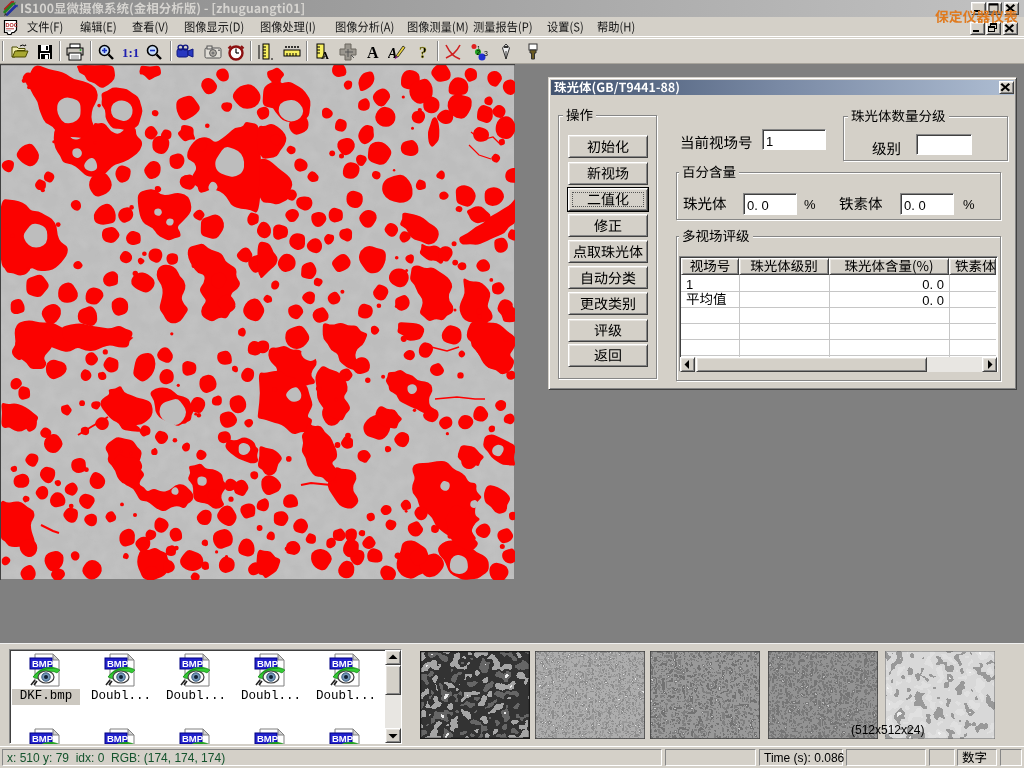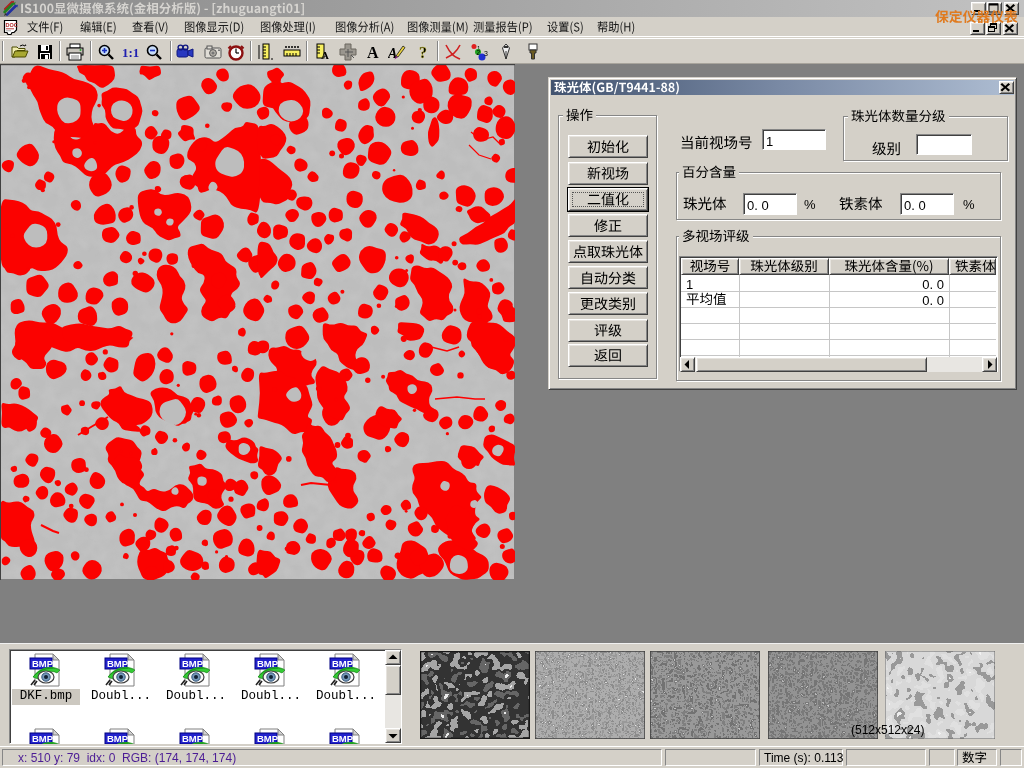--- a/index.html
+++ b/index.html
@@ -942,24 +942,24 @@
           <feFuncG type="discrete" tableValues="0.95 0.88 0.85 0.6 0.93"></feFuncG>
           <feFuncB type="discrete" tableValues="0.95 0.88 0.85 0.6 0.93"></feFuncB>
         </feComponentTransfer>
       </filter>
     </defs>
 <rect width="110" height="88" filter="url(#t5)"></rect>
 <rect width="110" height="88" fill="none" stroke="#666" stroke-width="1"></rect>
   </svg>
 <div class="abs" style="left:0;top:746px;width:1024px;height:22px;background:#d4d0c8;border-top:1px solid #fff"></div>
 <div class="abs sunk2" style="left:2px;top:749px;width:660px;height:17px"></div>
-<div class="abs" style="left:18px;top:751px;font:12px 'Liberation Sans';color:#4c1d95">x: 510 y: 79&nbsp; idx: 0&nbsp; RGB: (174, 174, 174)</div>
+<div class="abs" style="left:7px;top:751px;font:12px 'Liberation Sans';color:#14532d">x: 510 y: 79&nbsp; idx: 0&nbsp; RGB: (174, 174, 174)</div>
 <div class="abs sunk2" style="left:665px;top:749px;width:91px;height:17px"></div>
 <div class="abs sunk2" style="left:759px;top:749px;width:84px;height:17px"></div>
-<div class="abs" style="left:764px;top:751px;font:12px 'Liberation Sans'">Time (s): 0.113</div>
+<div class="abs" style="left:764px;top:751px;font:12px 'Liberation Sans'">Time (s): 0.086</div>
 <div class="abs sunk2" style="left:846px;top:749px;width:80px;height:17px"></div>
 <div class="abs" style="left:851px;top:723px;font:12px 'Liberation Sans'">(512x512x24)</div>
 <div class="abs sunk2" style="left:929px;top:749px;width:26px;height:17px"></div>
 <div class="abs sunk2" style="left:957px;top:749px;width:40px;height:17px"></div>
 <div class="abs sunk2" style="left:1000px;top:749px;width:22px;height:17px"></div>
 <svg class="abs" style="left:0;top:0;z-index:100;pointer-events:none" width="1024" height="768">
     <path transform="translate(20,13) scale(0.0125,-0.0125)" fill="#d6d4d0" d="M91 0H239V741H91ZM642.0 -14C813.0 -14 914.0 89 914.0 210C914.0 317 855.0 375 765.0 412L668.0 451C605.0 477 553.0 496 553.0 549C553.0 598 593.0 627 658.0 627C720.0 627 769.0 604 816.0 566L891.0 658C831.0 719 745.0 754 658.0 754C509.0 754 402.0 660 402.0 540C402.0 432 478.0 372 553.0 342L651.0 299C717.0 271 763.0 254 763.0 199C763.0 147 722.0 114 645.0 114C580.0 114 509.0 147 457.0 196L372.0 94C444.0 24 543.0 -14 642.0 -14ZM1036.0 0H1481.0V120H1342.0V741H1233.0C1186.0 711 1136.0 692 1061.0 679V587H1196.0V120H1036.0ZM1839.0 -14C1990.0 -14 2090.0 118 2090.0 374C2090.0 628 1990.0 754 1839.0 754C1688.0 754 1588.0 629 1588.0 374C1588.0 118 1688.0 -14 1839.0 -14ZM1839.0 101C1775.0 101 1727.0 165 1727.0 374C1727.0 580 1775.0 641 1839.0 641C1903.0 641 1950.0 580 1950.0 374C1950.0 165 1903.0 101 1839.0 101ZM2429.0 -14C2580.0 -14 2680.0 118 2680.0 374C2680.0 628 2580.0 754 2429.0 754C2278.0 754 2178.0 629 2178.0 374C2178.0 118 2278.0 -14 2429.0 -14ZM2429.0 101C2365.0 101 2317.0 165 2317.0 374C2317.0 580 2365.0 641 2429.0 641C2493.0 641 2540.0 580 2540.0 374C2540.0 165 2493.0 101 2429.0 101ZM3001.0 558H3442.0V490H3001.0ZM3001.0 712H3442.0V645H3001.0ZM2883.0 804V397H3565.0V804ZM3527.0 349C3501.0 287 3451.0 204 3412.0 153L3504.0 111C3543.0 161 3590.0 235 3629.0 305ZM2828.0 303C2861.0 241 2903.0 156 2921.0 106L3018.0 152C2998.0 201 2954.0 282 2920.0 342ZM3280.0 366V70H3164.0V366H3050.0V70H2754.0V-45H3694.0V70H3393.0V366ZM3909.0 850C3875.0 788 3805.0 708 3742.0 659C3761.0 637 3789.0 592 3802.0 567C3879.0 628 3962.0 723 4016.0 810ZM4048.0 324V210C4048.0 144 4041.0 61 3983.0 -3C4002.0 -17 4043.0 -60 4057.0 -82C4132.0 -2 4149.0 119 4149.0 208V234H4227.0V161C4227.0 121 4210.0 101 4195.0 91C4210.0 69 4229.0 21 4235.0 -5C4251.0 15 4277.0 38 4411.0 121C4403.0 141 4392.0 179 4387.0 206L4320.0 168V324ZM4480.0 551H4556.0C4547.0 463 4534.0 383 4513.0 311C4494.0 377 4481.0 448 4471.0 522ZM4011.0 461V360H4347.0V391C4362.0 372 4376.0 351 4384.0 339L4408.0 376C4421.0 304 4437.0 236 4458.0 174C4418.0 100 4364.0 40 4291.0 -6C4311.0 -26 4345.0 -71 4356.0 -93C4418.0 -51 4468.0 0 4509.0 60C4541.0 1 4582.0 -48 4632.0 -85C4648.0 -55 4684.0 -11 4708.0 10C4649.0 46 4604.0 101 4569.0 168C4615.0 275 4642.0 402 4659.0 551H4693.0V652H4506.0C4519.0 710 4529.0 770 4537.0 831L4428.0 849C4412.0 702 4383.0 559 4328.0 461ZM3925.0 639C3879.0 540 3806.0 438 3735.0 371C3755.0 346 3788.0 287 3799.0 262C3818.0 281 3837.0 303 3856.0 327V-90H3965.0V484C3986.0 519 4004.0 553 4021.0 587V512H4352.0V765H4272.0V607H4228.0V850H4141.0V607H4098.0V765H4021.0V605ZM4861.0 850V667H4761.0V557H4861.0V385C4819.0 370 4781.0 357 4750.0 348L4781.0 230L4861.0 268V38C4861.0 25 4857.0 22 4845.0 22C4833.0 21 4799.0 21 4765.0 23C4779.0 -9 4793.0 -59 4795.0 -89C4859.0 -89 4901.0 -85 4931.0 -66C4961.0 -47 4971.0 -16 4971.0 38V320L5051.0 359L5031.0 447L4971.0 425V557H5050.0V667H4971.0V850ZM5490.0 724V677H5223.0V724ZM5060.0 443 5073.0 354C5185.0 358 5335.0 365 5490.0 374V339H5597.0V379L5683.0 384L5686.0 466L5597.0 462V724H5675.0V809H5051.0V724H5117.0V445ZM5490.0 611V565H5223.0V611ZM5490.0 498V458L5223.0 448V498ZM5334.0 320V298L5273.0 321L5260.0 318H5034.0V224H5211.0C5200.0 199 5186.0 175 5171.0 153L5084.0 207L5021.0 145C5050.0 127 5082.0 106 5114.0 84C5074.0 44 5028.0 12 4980.0 -9C5000.0 -28 5027.0 -68 5039.0 -92C5096.0 -63 5148.0 -24 5193.0 25C5218.0 6 5239.0 -11 5255.0 -26L5320.0 45C5302.0 61 5278.0 79 5251.0 99C5287.0 154 5315.0 217 5334.0 289V226H5354.0C5373.0 169 5398.0 118 5429.0 72C5383.0 37 5331.0 10 5276.0 -7C5296.0 -28 5320.0 -67 5330.0 -92C5388.0 -70 5442.0 -39 5490.0 0C5531.0 -40 5579.0 -72 5636.0 -94C5651.0 -65 5683.0 -23 5706.0 -1C5651.0 15 5603.0 39 5562.0 71C5614.0 133 5654.0 209 5678.0 301L5619.0 323L5603.0 320ZM5556.0 226C5540.0 194 5520.0 164 5497.0 137C5476.0 164 5458.0 194 5444.0 226ZM6219.0 690H6368.0C6355.0 671 6341.0 653 6327.0 638H6176.0C6191.0 655 6206.0 672 6219.0 690ZM5957.0 846C5909.0 704 5827.0 561 5740.0 470C5760.0 440 5793.0 375 5804.0 345C5824.0 366 5843.0 390 5862.0 415V-88H5976.0V597L5978.0 601C6002.0 584 6037.0 548 6053.0 524L6081.0 546V404H6205.0C6159.0 371 6095.0 340 6007.0 314C6028.0 294 6057.0 262 6071.0 243C6152.0 267 6214.0 296 6261.0 328L6283.0 305C6222.0 254 6109.0 204 6018.0 179C6038.0 161 6067.0 127 6081.0 105C6159.0 133 6254.0 186 6322.0 240L6335.0 206C6259.0 136 6123.0 69 6004.0 35C6026.0 15 6057.0 -23 6073.0 -48C6166.0 -15 6269.0 42 6351.0 108C6351.0 72 6344.0 43 6334.0 30C6324.0 12 6311.0 9 6293.0 9C6277.0 9 6255.0 10 6230.0 13C6248.0 -17 6256.0 -61 6257.0 -89C6278.0 -90 6300.0 -91 6318.0 -90C6358.0 -89 6389.0 -79 6416.0 -46C6455.0 -4 6470.0 99 6443.0 202L6477.0 216C6508.0 112 6558.0 20 6631.0 -32C6648.0 -4 6682.0 36 6706.0 56C6640.0 96 6591.0 172 6563.0 256C6596.0 273 6628.0 290 6658.0 307L6579.0 381C6537.0 349 6471.0 310 6413.0 280C6393.0 319 6366.0 355 6330.0 386L6346.0 404H6634.0V638H6452.0C6478.0 669 6503.0 702 6523.0 733L6456.0 784L6434.0 778H6280.0L6308.0 827L6196.0 849C6155.0 769 6083.0 674 5978.0 602C6014.0 670 6046.0 741 6071.0 810ZM6187.0 552H6315.0C6311.0 533 6303.0 512 6289.0 490H6187.0ZM6412.0 552H6524.0V490H6396.0C6405.0 512 6409.0 533 6412.0 552ZM6966.0 216C6919.0 153 6838.0 84 6762.0 43C6792.0 25 6843.0 -14 6867.0 -37C6940.0 13 7029.0 96 7088.0 173ZM7343.0 158C7421.0 100 7519.0 17 7563.0 -37L7670.0 34C7619.0 90 7518.0 169 7441.0 221ZM7366.0 441C7384.0 423 7404.0 402 7423.0 381L7122.0 361C7251.0 427 7380.0 506 7499.0 599L7412.0 677C7368.0 639 7319.0 602 7270.0 568L7071.0 558C7130.0 600 7188.0 648 7239.0 698C7369.0 711 7492.0 729 7596.0 754L7510.0 853C7341.0 812 7062.0 787 6816.0 778C6828.0 751 6842.0 703 6845.0 673C6918.0 675 6995.0 679 7072.0 684C7020.0 636 6968.0 598 6947.0 585C6917.0 564 6894.0 550 6871.0 547C6883.0 517 6899.0 466 6904.0 444C6927.0 453 6960.0 458 7117.0 469C7052.0 430 6997.0 401 6967.0 388C6904.0 356 6865.0 339 6826.0 333C6838.0 303 6855.0 248 6860.0 227C6893.0 240 6938.0 247 7168.0 266V44C7168.0 33 7163.0 30 7146.0 29C7129.0 29 7068.0 29 7016.0 31C7034.0 0 7054.0 -51 7060.0 -86C7134.0 -86 7190.0 -85 7234.0 -67C7278.0 -48 7290.0 -17 7290.0 41V275L7497.0 292C7522.0 259 7544.0 228 7559.0 202L7653.0 260C7613.0 324 7531.0 418 7456.0 488ZM8405.0 345V62C8405.0 -39 8426.0 -73 8516.0 -73C8532.0 -73 8568.0 -73 8585.0 -73C8662.0 -73 8688.0 -28 8697.0 130C8667.0 138 8619.0 157 8596.0 178C8593.0 50 8589.0 28 8573.0 28C8566.0 28 8545.0 28 8539.0 28C8525.0 28 8523.0 31 8523.0 63V345ZM8216.0 344C8210.0 174 8197.0 68 8044.0 4C8070.0 -18 8103.0 -65 8117.0 -95C8300.0 -11 8326.0 133 8334.0 344ZM7758.0 68 7786.0 -50C7883.0 -13 8006.0 35 8119.0 82L8097.0 184C7972.0 139 7843.0 93 7758.0 68ZM8304.0 826C8318.0 793 8334.0 751 8344.0 719H8121.0V612H8278.0C8237.0 557 8188.0 495 8170.0 477C8147.0 457 8118.0 448 8096.0 443C8107.0 418 8127.0 357 8132.0 328C8165.0 343 8215.0 350 8556.0 386C8570.0 359 8582.0 335 8590.0 314L8691.0 367C8664.0 430 8600.0 524 8547.0 594L8455.0 548C8471.0 527 8487.0 503 8502.0 478L8305.0 461C8341.0 507 8383.0 562 8419.0 612H8680.0V719H8404.0L8468.0 737C8458.0 767 8436.0 817 8418.0 854ZM7785.0 413C7800.0 421 7823.0 427 7902.0 437C7872.0 393 7846.0 360 7832.0 345C7800.0 308 7779.0 286 7752.0 280C7766.0 250 7785.0 193 7791.0 169C7817.0 186 7859.0 200 8099.0 254C8095.0 280 8095.0 327 8098.0 360L7959.0 332C8022.0 409 8083.0 498 8131.0 585L8026.0 650C8009.0 615 7990.0 579 7971.0 546L7898.0 540C7954.0 618 8007.0 714 8044.0 803L7922.0 859C7888.0 745 7824.0 623 7803.0 592C7781.0 560 7764.0 539 7742.0 533C7757.0 499 7778.0 438 7785.0 413ZM8959.0 -202 9050.0 -163C8966.0 -17 8928.0 151 8928.0 315C8928.0 479 8966.0 648 9050.0 794L8959.0 833C8864.0 678 8809.0 515 8809.0 315C8809.0 115 8864.0 -48 8959.0 -202ZM9588.0 861C9493.0 712 9312.0 610 9122.0 556C9153.0 526 9186.0 479 9203.0 445C9247.0 461 9290.0 479 9332.0 499V450H9536.0V346H9216.0V238H9362.0L9282.0 204C9316.0 154 9350.0 87 9366.0 42H9168.0V-68H10038.0V42H9822.0C9853.0 85 9892.0 145 9928.0 202L9827.0 238H9986.0V346H9665.0V450H9867.0V509C9912.0 486 9958.0 466 10003.0 451C10022.0 481 10059.0 530 10086.0 555C9935.0 597 9772.0 681 9674.0 770L9702.0 810ZM9776.0 560H9443.0C9502.0 597 9556.0 640 9605.0 689C9655.0 642 9714.0 598 9776.0 560ZM9536.0 238V42H9390.0L9472.0 78C9458.0 122 9420.0 188 9384.0 238ZM9665.0 238H9811.0C9791.0 185 9754.0 115 9724.0 70L9790.0 42H9665.0ZM10682.0 450H10918.0V322H10682.0ZM10682.0 559V682H10918.0V559ZM10682.0 214H10918.0V86H10682.0ZM10567.0 796V-81H10682.0V-23H10918.0V-75H11038.0V796ZM10291.0 850V643H10147.0V530H10276.0C10245.0 410 10186.0 275 10121.0 195C10140.0 165 10167.0 116 10178.0 83C10221.0 138 10259.0 218 10291.0 306V-89H10406.0V329C10434.0 284 10462.0 237 10478.0 205L10547.0 302C10527.0 328 10440.0 434 10406.0 470V530H10531.0V643H10406.0V850ZM11790.0 839 11678.0 795C11731.0 688 11804.0 575 11881.0 482H11350.0C11425.0 573 11492.0 684 11539.0 800L11409.0 837C11353.0 686 11251.0 545 11134.0 461C11163.0 440 11214.0 391 11236.0 366C11257.0 383 11277.0 402 11297.0 423V364H11458.0C11437.0 219 11383.0 87 11159.0 14C11187.0 -12 11221.0 -61 11235.0 -92C11493.0 3 11559.0 174 11585.0 364H11794.0C11786.0 160 11776.0 73 11755.0 51C11744.0 41 11733.0 38 11715.0 38C11690.0 38 11638.0 38 11583.0 43C11604.0 9 11620.0 -42 11622.0 -78C11681.0 -80 11739.0 -80 11774.0 -75C11812.0 -71 11840.0 -60 11865.0 -28C11900.0 14 11912.0 132 11922.0 430V433C11941.0 412 11960.0 393 11978.0 375C12000.0 407 12045.0 454 12075.0 477C11971.0 563 11851.0 711 11790.0 839ZM12578.0 739V442C12578.0 300 12570.0 107 12478.0 -27C12506.0 -38 12557.0 -69 12578.0 -87C12666.0 44 12688.0 246 12692.0 399H12823.0V-89H12942.0V399H13071.0V512H12692.0V653C12804.0 675 12923.0 705 13018.0 745L12916.0 839C12834.0 799 12701.0 762 12578.0 739ZM12285.0 850V643H12150.0V530H12272.0C12242.0 410 12185.0 275 12122.0 195C12141.0 165 12168.0 117 12179.0 83C12219.0 137 12255.0 215 12285.0 300V-89H12400.0V340C12425.0 296 12449.0 251 12463.0 219L12532.0 314C12514.0 341 12437.0 447 12400.0 493V530H12538.0V643H12400.0V850ZM13192.0 823V436C13192.0 293 13185.0 101 13126.0 -20C13151.0 -36 13191.0 -72 13210.0 -94C13266.0 0 13288.0 132 13297.0 263H13388.0V-87H13497.0V368H13301.0L13302.0 436V480H13547.0V585H13478.0V850H13370.0V585H13302.0V823ZM13925.0 465C13909.0 383 13886.0 309 13854.0 245C13820.0 312 13794.0 386 13775.0 465ZM13579.0 790V453C13579.0 309 13570.0 100 13497.0 -33C13525.0 -47 13570.0 -80 13592.0 -100C13609.0 -71 13624.0 -39 13636.0 -6C13658.0 -29 13684.0 -68 13698.0 -94C13758.0 -60 13811.0 -17 13856.0 36C13895.0 -16 13940.0 -60 13993.0 -94C14012.0 -63 14048.0 -19 14074.0 2C14016.0 34 13966.0 78 13924.0 132C13988.0 242 14030.0 382 14049.0 559L13978.0 577L13958.0 574H13693.0V692C13820.0 701 13956.0 716 14065.0 740L13998.0 845C13889.0 819 13726.0 799 13579.0 790ZM13791.0 141C13749.0 86 13699.0 42 13641.0 12C13681.0 136 13691.0 286 13693.0 412C13717.0 313 13749.0 221 13791.0 141ZM14245.0 -202C14340.0 -48 14395.0 115 14395.0 315C14395.0 515 14340.0 678 14245.0 833L14154.0 794C14238.0 648 14276.0 479 14276.0 315C14276.0 151 14238.0 -17 14154.0 -163ZM14756.0 233H15029.0V339H14756.0ZM15405.0 -172H15634.0V-94H15515.0V724H15634.0V803H15405.0ZM15723.0 0H16166.0V116H15906.0L16157.0 481V560H15751.0V444H15974.0L15723.0 78ZM16272.0 0H16419.0V385C16460.0 426 16490.0 448 16535.0 448C16590.0 448 16614.0 418 16614.0 331V0H16761.0V349C16761.0 490 16709.0 574 16588.0 574C16512.0 574 16456.0 534 16412.0 492L16419.0 597V798H16272.0ZM17079.0 -14C17156.0 -14 17209.0 24 17257.0 81H17261.0L17272.0 0H17392.0V560H17245.0V182C17207.0 132 17177.0 112 17132.0 112C17077.0 112 17052.0 142 17052.0 229V560H16906.0V211C16906.0 70 16958.0 -14 17079.0 -14ZM17746.0 -243C17933.0 -243 18051.0 -157 18051.0 -44C18051.0 54 17977.0 96 17842.0 96H17746.0C17681.0 96 17658.0 112 17658.0 141C17658.0 165 17668.0 177 17682.0 190C17707.0 181 17733.0 177 17754.0 177C17875.0 177 17971.0 240 17971.0 367C17971.0 402 17960.0 433 17946.0 452H18041.0V560H17840.0C17816.0 568 17787.0 574 17754.0 574C17636.0 574 17529.0 503 17529.0 372C17529.0 306 17565.0 253 17604.0 225V221C17570.0 197 17542.0 158 17542.0 117C17542.0 70 17563.0 41 17593.0 22V17C17540.0 -12 17513.0 -52 17513.0 -99C17513.0 -198 17614.0 -243 17746.0 -243ZM17754.0 268C17706.0 268 17667.0 305 17667.0 372C17667.0 437 17705.0 473 17754.0 473C17804.0 473 17843.0 437 17843.0 372C17843.0 305 17804.0 268 17754.0 268ZM17768.0 -149C17687.0 -149 17635.0 -123 17635.0 -77C17635.0 -53 17646.0 -31 17671.0 -11C17692.0 -16 17715.0 -18 17748.0 -18H17817.0C17877.0 -18 17910.0 -29 17910.0 -69C17910.0 -112 17853.0 -149 17768.0 -149ZM18313.0 -14C18390.0 -14 18443.0 24 18491.0 81H18495.0L18506.0 0H18626.0V560H18479.0V182C18441.0 132 18411.0 112 18366.0 112C18311.0 112 18286.0 142 18286.0 229V560H18140.0V211C18140.0 70 18192.0 -14 18313.0 -14ZM18920.0 -14C18985.0 -14 19041.0 17 19089.0 60H19094.0L19104.0 0H19224.0V327C19224.0 489 19151.0 574 19009.0 574C18921.0 574 18841.0 540 18776.0 500L18828.0 402C18880.0 433 18930.0 456 18982.0 456C19051.0 456 19075.0 414 19077.0 359C18852.0 335 18755.0 272 18755.0 153C18755.0 57 18820.0 -14 18920.0 -14ZM18969.0 101C18926.0 101 18895.0 120 18895.0 164C18895.0 215 18940.0 252 19077.0 268V156C19042.0 121 19011.0 101 18969.0 101ZM19374.0 0H19521.0V385C19562.0 426 19592.0 448 19637.0 448C19692.0 448 19716.0 418 19716.0 331V0H19863.0V349C19863.0 490 19811.0 574 19690.0 574C19614.0 574 19557.0 534 19508.0 486H19505.0L19494.0 560H19374.0ZM20212.0 -243C20399.0 -243 20517.0 -157 20517.0 -44C20517.0 54 20443.0 96 20308.0 96H20212.0C20147.0 96 20124.0 112 20124.0 141C20124.0 165 20134.0 177 20148.0 190C20173.0 181 20199.0 177 20220.0 177C20341.0 177 20437.0 240 20437.0 367C20437.0 402 20426.0 433 20412.0 452H20507.0V560H20306.0C20282.0 568 20253.0 574 20220.0 574C20102.0 574 19995.0 503 19995.0 372C19995.0 306 20031.0 253 20070.0 225V221C20036.0 197 20008.0 158 20008.0 117C20008.0 70 20029.0 41 20059.0 22V17C20006.0 -12 19979.0 -52 19979.0 -99C19979.0 -198 20080.0 -243 20212.0 -243ZM20220.0 268C20172.0 268 20133.0 305 20133.0 372C20133.0 437 20171.0 473 20220.0 473C20270.0 473 20309.0 437 20309.0 372C20309.0 305 20270.0 268 20220.0 268ZM20234.0 -149C20153.0 -149 20101.0 -123 20101.0 -77C20101.0 -53 20112.0 -31 20137.0 -11C20158.0 -16 20181.0 -18 20214.0 -18H20283.0C20343.0 -18 20376.0 -29 20376.0 -69C20376.0 -112 20319.0 -149 20234.0 -149ZM20817.0 -14C20866.0 -14 20905.0 -2 20936.0 7L20911.0 114C20896.0 108 20874.0 102 20856.0 102C20806.0 102 20779.0 132 20779.0 196V444H20918.0V560H20779.0V711H20658.0L20641.0 560L20554.0 553V444H20633.0V195C20633.0 71 20684.0 -14 20817.0 -14ZM21033.0 0H21180.0V560H21033.0ZM21107.0 651C21157.0 651 21192.0 682 21192.0 731C21192.0 779 21157.0 811 21107.0 811C21055.0 811 21022.0 779 21022.0 731C21022.0 682 21055.0 651 21107.0 651ZM21553.0 -14C21704.0 -14 21804.0 118 21804.0 374C21804.0 628 21704.0 754 21553.0 754C21402.0 754 21302.0 629 21302.0 374C21302.0 118 21402.0 -14 21553.0 -14ZM21553.0 101C21489.0 101 21441.0 165 21441.0 374C21441.0 580 21489.0 641 21553.0 641C21617.0 641 21664.0 580 21664.0 374C21664.0 165 21617.0 101 21553.0 101ZM21930.0 0H22375.0V120H22236.0V741H22127.0C22080.0 711 22030.0 692 21955.0 679V587H22090.0V120H21930.0ZM22486.0 -172H22714.0V803H22486.0V724H22605.0V-94H22486.0Z"></path>
     <path transform="translate(27,31.5) scale(0.011224,-0.0122)" fill="#1a1a1a" d="M423 823C453 774 485 707 497 666L580 693C566 734 531 799 501 847ZM50 664V590H206C265 438 344 307 447 200C337 108 202 40 36 -7C51 -25 75 -60 83 -78C250 -24 389 48 502 146C615 46 751 -28 915 -73C928 -52 950 -20 967 -4C807 36 671 107 560 201C661 304 738 432 796 590H954V664ZM504 253C410 348 336 462 284 590H711C661 455 592 344 504 253ZM1317.0 341V268H1604.0V-80H1679.0V268H1953.0V341H1679.0V562H1909.0V635H1679.0V828H1604.0V635H1470.0C1483.0 680 1494.0 728 1504.0 775L1432.0 790C1409.0 659 1367.0 530 1309.0 447C1327.0 438 1359.0 420 1373.0 409C1400.0 451 1425.0 504 1446.0 562H1604.0V341ZM1268.0 836C1214.0 685 1126.0 535 1032.0 437C1045.0 420 1067.0 381 1075.0 363C1107.0 397 1137.0 437 1167.0 480V-78H1239.0V597C1277.0 667 1311.0 741 1339.0 815ZM2239.0 -196 2295.0 -171C2209.0 -29 2168.0 141 2168.0 311C2168.0 480 2209.0 649 2295.0 792L2239.0 818C2147.0 668 2092.0 507 2092.0 311C2092.0 114 2147.0 -47 2239.0 -196ZM2439.0 0H2531.0V329H2811.0V407H2531.0V655H2861.0V733H2439.0ZM2989.0 -196C3081.0 -47 3136.0 114 3136.0 311C3136.0 507 3081.0 668 2989.0 818L2932.0 792C3018.0 649 3061.0 480 3061.0 311C3061.0 141 3018.0 -29 2932.0 -171Z"></path>
     <path transform="translate(80,31.5) scale(0.011224,-0.0122)" fill="#1a1a1a" d="M40 54 58 -15C140 18 245 61 346 103L332 163C223 121 114 79 40 54ZM61 423C75 430 98 435 205 450C167 386 132 335 116 316C87 278 66 252 45 248C53 230 64 196 68 182C87 194 118 204 339 255C336 271 333 298 334 317L167 282C238 374 307 486 364 597L303 632C286 593 265 554 245 517L133 505C190 593 246 706 287 815L215 840C179 719 112 587 91 554C71 520 55 496 38 491C46 473 57 438 61 423ZM624 350V202H541V350ZM675 350H746V202H675ZM481 412V-72H541V143H624V-47H675V143H746V-46H797V143H871V-7C871 -14 868 -16 861 -17C854 -17 836 -17 814 -16C822 -32 829 -56 831 -73C867 -73 890 -71 908 -62C926 -52 930 -35 930 -8V413L871 412ZM797 350H871V202H797ZM605 826C621 798 637 762 648 732H414V515C414 361 405 139 314 -21C329 -28 360 -50 372 -63C465 99 482 335 483 498H920V732H729C717 765 697 811 675 846ZM483 668H850V561H483ZM1551.0 751H1819.0V650H1551.0ZM1482.0 808V594H1892.0V808ZM1081.0 332C1089.0 340 1119.0 346 1153.0 346H1244.0V202L1040.0 167L1056.0 94L1244.0 132V-76H1313.0V146L1427.0 169L1423.0 234L1313.0 214V346H1405.0V414H1313.0V568H1244.0V414H1148.0C1176.0 483 1204.0 565 1228.0 650H1412.0V722H1247.0C1255.0 756 1263.0 791 1269.0 825L1196.0 840C1191.0 801 1183.0 761 1174.0 722H1047.0V650H1157.0C1136.0 570 1115.0 504 1105.0 479C1088.0 435 1075.0 403 1058.0 398C1066.0 380 1077.0 346 1081.0 332ZM1815.0 472V386H1560.0V472ZM1400.0 76 1412.0 8 1815.0 40V-80H1885.0V46L1959.0 52L1960.0 115L1885.0 110V472H1953.0V535H1423.0V472H1491.0V82ZM1815.0 329V242H1560.0V329ZM1815.0 185V105L1560.0 86V185ZM2239.0 -196 2295.0 -171C2209.0 -29 2168.0 141 2168.0 311C2168.0 480 2209.0 649 2295.0 792L2239.0 818C2147.0 668 2092.0 507 2092.0 311C2092.0 114 2147.0 -47 2239.0 -196ZM2439.0 0H2872.0V79H2531.0V346H2809.0V425H2531.0V655H2861.0V733H2439.0ZM3026.0 -196C3118.0 -47 3173.0 114 3173.0 311C3173.0 507 3118.0 668 3026.0 818L2969.0 792C3055.0 649 3098.0 480 3098.0 311C3098.0 141 3055.0 -29 2969.0 -171Z"></path>
     <path transform="translate(132,31.5) scale(0.011224,-0.0122)" fill="#1a1a1a" d="M295 218H700V134H295ZM295 352H700V270H295ZM221 406V80H778V406ZM74 20V-48H930V20ZM460 840V713H57V647H379C293 552 159 466 36 424C52 410 74 382 85 364C221 418 369 523 460 642V437H534V643C626 527 776 423 914 372C925 391 947 420 964 434C838 473 702 556 615 647H944V713H534V840ZM1332.0 214H1768.0V144H1332.0ZM1332.0 267V335H1768.0V267ZM1332.0 92H1768.0V18H1332.0ZM1826.0 832C1666.0 800 1362.0 785 1118.0 783C1125.0 767 1132.0 742 1133.0 725C1220.0 725 1314.0 727 1408.0 731C1401.0 708 1394.0 685 1386.0 662H1132.0V602H1364.0C1354.0 577 1343.0 552 1330.0 527H1059.0V465H1296.0C1233.0 359 1147.0 267 1033.0 202C1049.0 187 1071.0 160 1081.0 143C1150.0 184 1209.0 234 1260.0 291V-82H1332.0V-42H1768.0V-82H1843.0V395H1340.0C1355.0 418 1369.0 441 1382.0 465H1941.0V527H1413.0C1425.0 552 1436.0 577 1446.0 602H1883.0V662H1468.0L1491.0 735C1635.0 744 1773.0 758 1874.0 778ZM2239.0 -196 2295.0 -171C2209.0 -29 2168.0 141 2168.0 311C2168.0 480 2209.0 649 2295.0 792L2239.0 818C2147.0 668 2092.0 507 2092.0 311C2092.0 114 2147.0 -47 2239.0 -196ZM2573.0 0H2680.0L2913.0 733H2819.0L2701.0 336C2676.0 250 2658.0 180 2630.0 94H2626.0C2599.0 180 2580.0 250 2555.0 336L2436.0 733H2339.0ZM3012.0 -196C3104.0 -47 3159.0 114 3159.0 311C3159.0 507 3104.0 668 3012.0 818L2955.0 792C3041.0 649 3084.0 480 3084.0 311C3084.0 141 3041.0 -29 2955.0 -171Z"></path>

